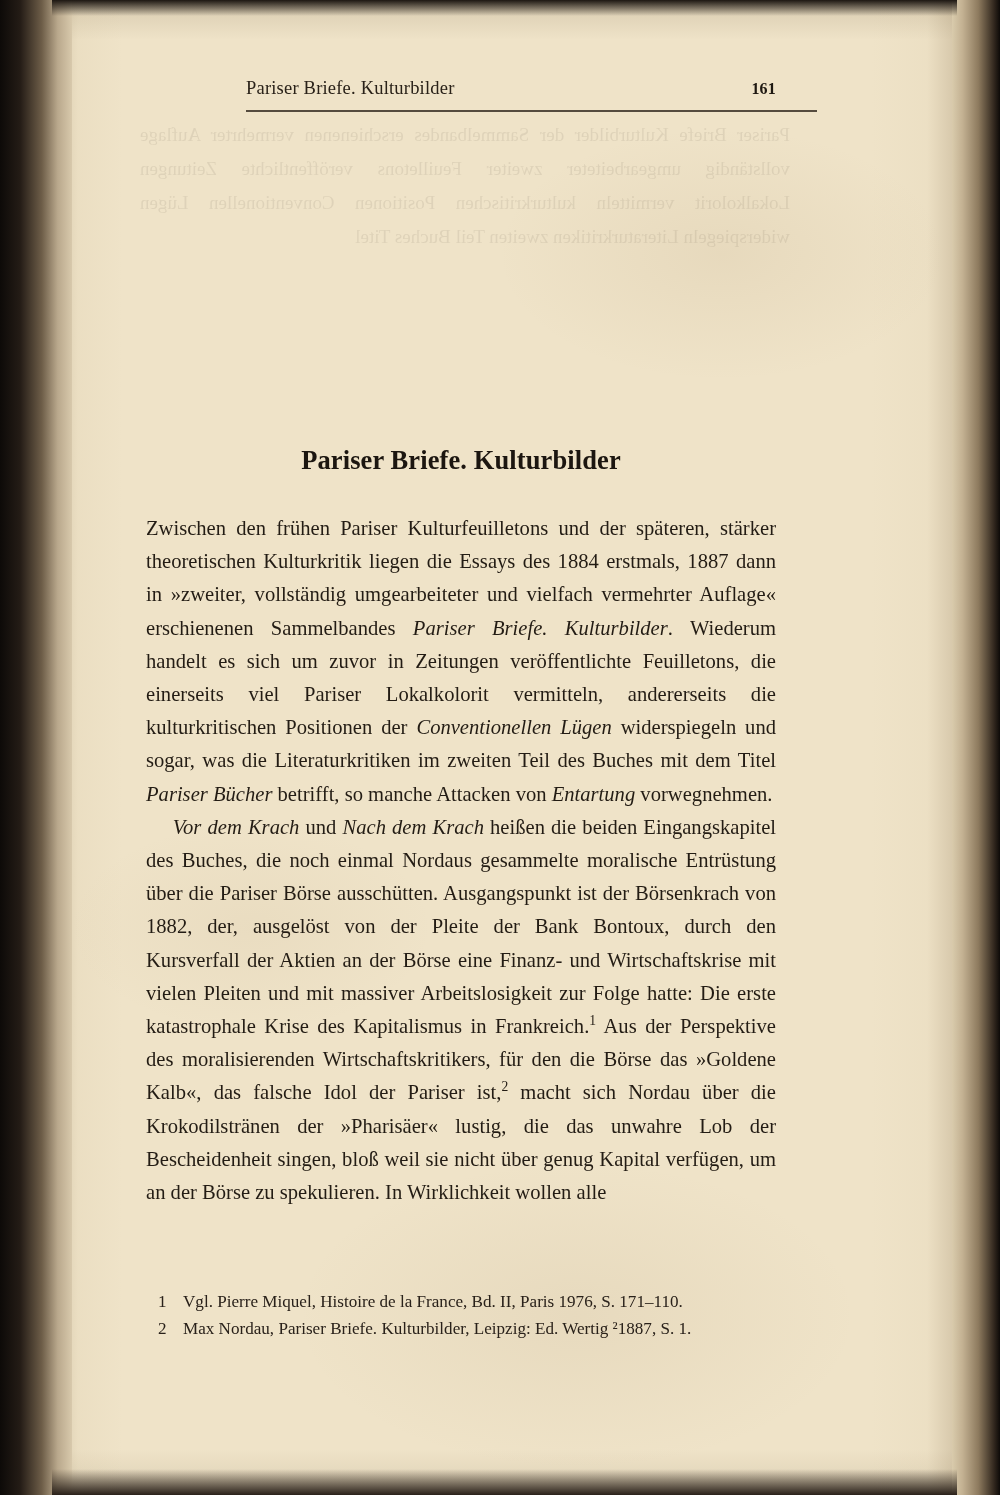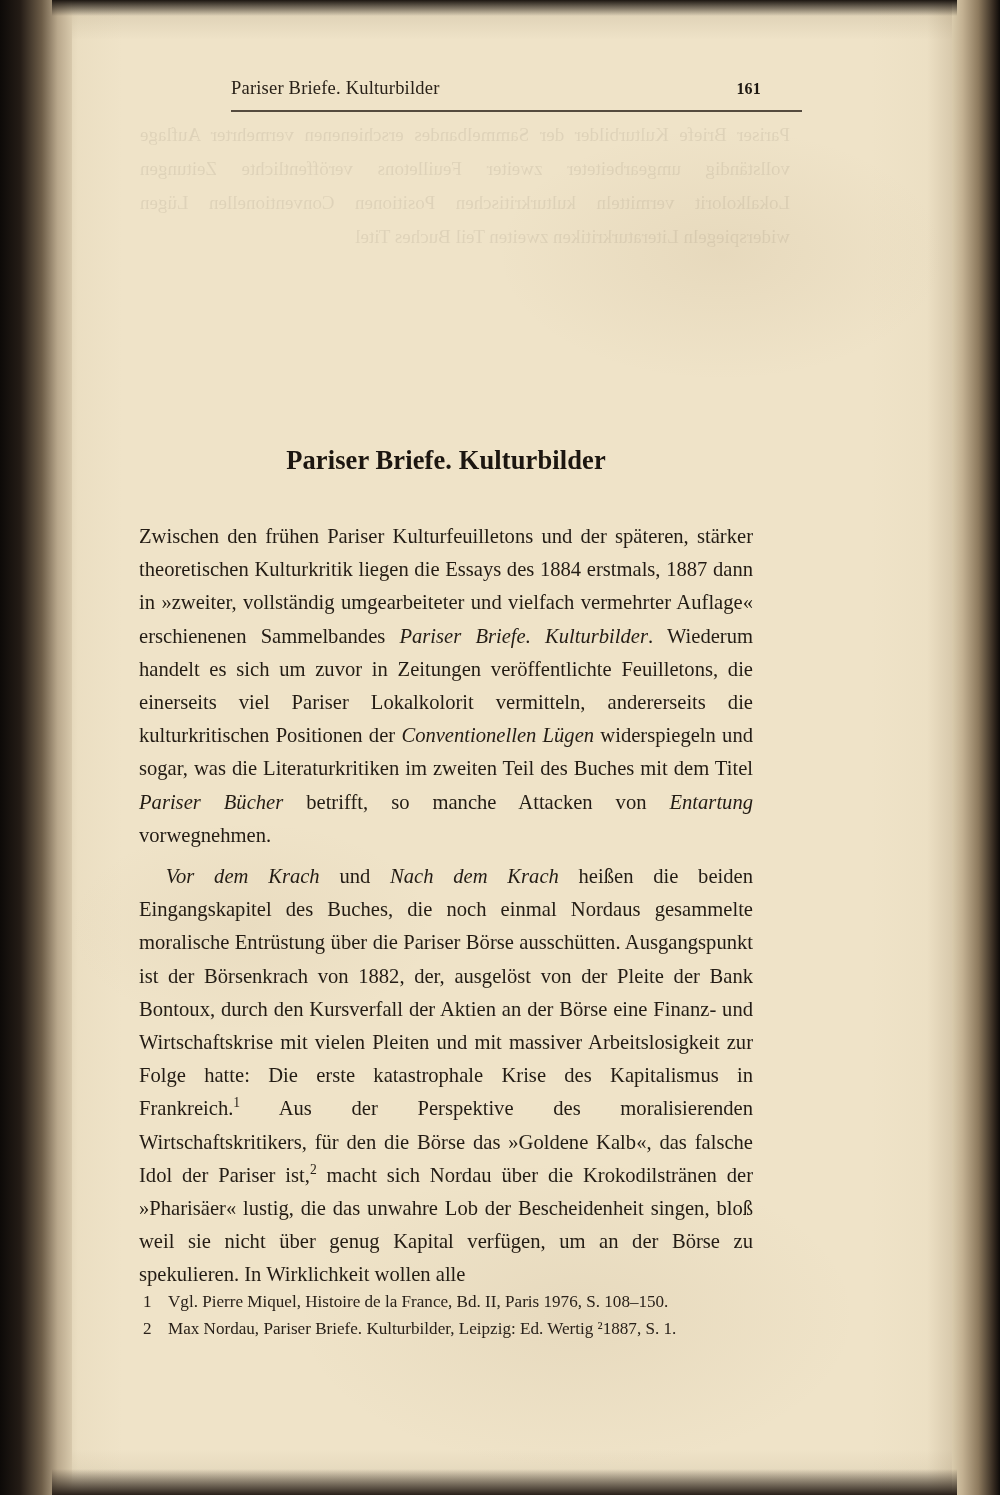--- a/index.html
+++ b/index.html
@@ -82,21 +82,21 @@
     font-size: 19px;
     line-height: 34px;
     text-align: justify;
     filter: blur(0.6px);
     pointer-events: none;
   }
 
   
   .content {
     position: absolute;
-    left: 131px;
+    left: 146px;
     top: 0;
     width: 630px;
     height: 1369px;
     color: #241d16;
   }
 
   
   .runhead {
     position: absolute;
     top: 78px;
@@ -140,21 +140,21 @@
   .body-text {
     position: absolute;
     top: 512px;
     left: 0;
     width: 630px;
     font-size: 20.6px;
     line-height: 33.2px;
     text-align: justify;
     color: #231c14;
   }
-  .body-text p { margin: 8px; }
+  .body-text p { margin: 0; }
   .body-text p.indent { text-indent: 1.3em; }
   .body-text i { font-style: italic; }
   sup {
     font-size: 0.66em;
     vertical-align: super;
     line-height: 0;
   }
 
   .footnotes {
     position: absolute;
@@ -211,21 +211,21 @@
   <h1 class="doc-title">Pariser Briefe. Kulturbilder</h1>
 
   <div class="body-text">
     <p><span>Zwischen den frühen Pariser Kulturfeuilletons und der späteren, stärker theoretischen Kulturkritik liegen die Essays des 1884 erstmals, 1887 dann in »zweiter, vollständig umgearbeiteter und vielfach vermehrter Auflage« erschienenen Sammelbandes </span><i>Pariser Briefe. Kulturbilder</i><span>. Wiederum handelt es sich um zuvor in Zeitungen veröffentlichte Feuilletons, die einerseits viel Pariser Lokalkolorit vermitteln, andererseits die kulturkritischen Positionen der </span><i>Conventionellen Lügen</i><span> widerspiegeln und sogar, was die Literaturkritiken im zweiten Teil des Buches mit dem Titel </span><i>Pariser Bücher</i><span> betrifft, so manche Attacken von </span><i>Entartung</i><span> vorwegnehmen.</span></p>
     <p class="indent"><i>Vor dem Krach</i><span> und </span><i>Nach dem Krach</i><span> heißen die beiden Eingangskapitel des Buches, die noch einmal Nordaus gesammelte moralische Entrüstung über die Pariser Börse ausschütten. Ausgangspunkt ist der Börsenkrach von 1882, der, ausgelöst von der Pleite der Bank Bontoux, durch den Kursverfall der Aktien an der Börse eine Finanz- und Wirtschaftskrise mit vielen Pleiten und mit massiver Arbeitslosigkeit zur Folge hatte: Die erste katastrophale Krise des Kapitalismus in Frankreich.</span><sup>1</sup><span> Aus der Perspektive des moralisierenden Wirtschaftskritikers, für den die Börse das »Goldene Kalb«, das falsche Idol der Pariser ist,</span><sup>2</sup><span> macht sich Nordau über die Krokodilstränen der »Pharisäer« lustig, die das unwahre Lob der Bescheidenheit singen, bloß weil sie nicht über genug Kapital verfügen, um an der Börse zu spekulieren. In Wirklichkeit wollen alle</span></p>
   </div>
 
   <div class="footnotes">
     <div class="fn-row">
       <span class="fn-num">1</span>
-      <span class="fn-text">Vgl. Pierre Miquel, Histoire de la France, Bd. II, Paris 1976, S. 108–150.</span>
+      <span class="fn-text">Vgl. Pierre Miquel, Histoire de la France, Bd. II, Paris 1976, S. 171–110.</span>
     </div>
     <div class="fn-row">
       <span class="fn-num">2</span>
       <span class="fn-text">Max Nordau, Pariser Briefe. Kulturbilder, Leipzig: Ed. Wertig ²1887, S. 1.</span>
     </div>
   </div>
 
 </div>
 
 </body></html>

